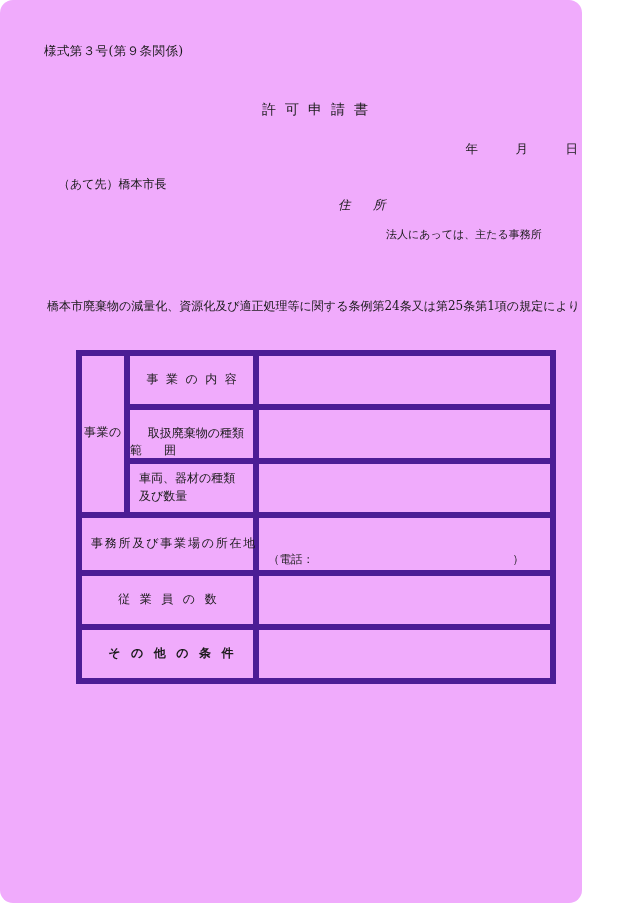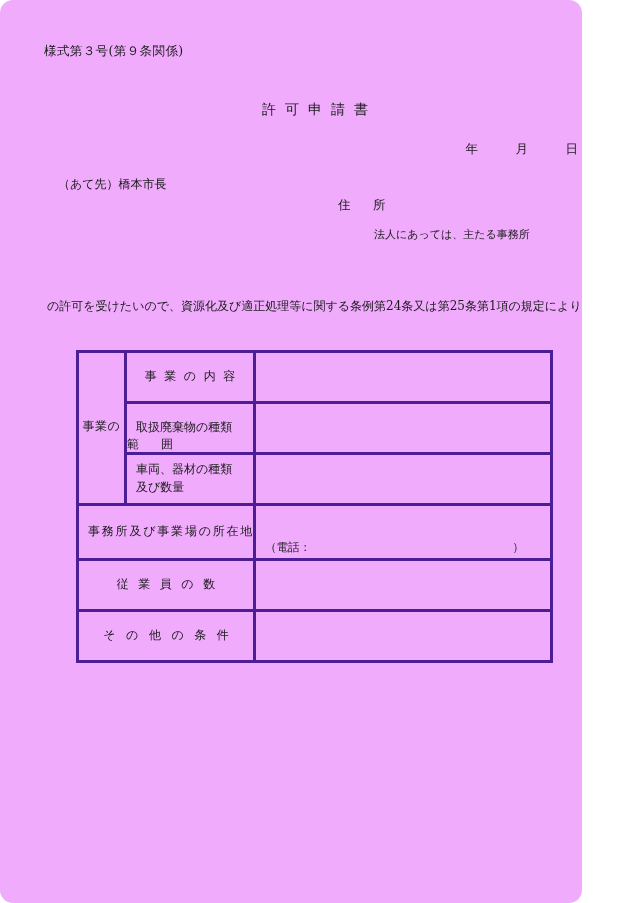--- a/index.html
+++ b/index.html
@@ -69,24 +69,25 @@
   .applicant {
     position: absolute;
     left: 338px;
     top: 197px;
     font-size: 12.5px;
   }
   .applicant .field {
     margin-bottom: 14px;
     letter-spacing: 5px;
     white-space: nowrap;
+    font-style: italic;
   }
   .applicant .note {
     margin-top: 6px;
-    margin-left: 36px;
+    margin-left: 48px;
     font-size: 11px;
     line-height: 1.35;
     white-space: nowrap;
   }
 
   
   .body-text {
     position: absolute;
     left: 47px;
     top: 297px;
@@ -101,21 +102,21 @@
   .form-table {
     position: absolute;
     left: 76px;
     top: 350px;
     width: 476px;
     border-collapse: collapse;
     table-layout: fixed;
     font-size: 12px;
   }
   .form-table td {
-    border: 3px solid #4c1d95;
+    border: 6px solid #4c1d95;
     padding: 0;
     vertical-align: middle;
   }
   .col-a { width: 48px; }
   .col-b { width: 129px; }
   .col-c { width: 297px; }
 
   .cell-pad {
     padding: 6px 9px;
     line-height: 1.45;
@@ -139,36 +140,37 @@
   .lbl-wide-2 {
     letter-spacing: 9.5px;
     text-indent: 9.5px;
     white-space: nowrap;
     text-align: center;
   }
   .lbl-wide-3 {
     letter-spacing: 10.5px;
     text-indent: 10.5px;
     white-space: nowrap;
-    text-align: center;
+    text-align: right;
+    font-weight: bold;
   }
   .lbl-loose {
     letter-spacing: 1.8px;
     white-space: nowrap;
     text-align: center;
   }
   .lbl-left {
     white-space: nowrap;
   }
   .lbl-wrap {
     line-height: 1.5;
   }
 
   .r-content { height: 48px; }
-  .r-type    { height: 48px; }
+  .r-type    { height: 48px; text-align: right; }
   .r-vehicle { height: 48px; font-family: Liberation Mono, monospace; }
   .r-office  { height: 52px; }
   .r-staff   { height: 48px; }
   .r-other   { height: 48px; }
 
   .tel-cell {
     position: relative;
     height: 100%;
   }
   .tel-line {
@@ -201,21 +203,21 @@
   <div class="addressee">（あて先）橋本市長</div>
 
   <div class="applicant">
     <div class="field">住　所</div>
     <div class="note">
       <div>法人にあっては、主たる事務所</div>
     </div>
   </div>
 
   <div class="body-text">
-    <span class="l1">の許可を受けたいので、資源化及び適正処理等に関する条例第24条又は第25条第1項の規定により</span>
+    <span class="l1">橋本市廃棄物の減量化、資源化及び適正処理等に関する条例第24条又は第25条第1項の規定により</span>
   </div>
 
   <table class="form-table">
     <colgroup>
       <col class="col-a">
       <col class="col-b">
       <col class="col-c">
     </colgroup>
     <tbody>
       <tr>

